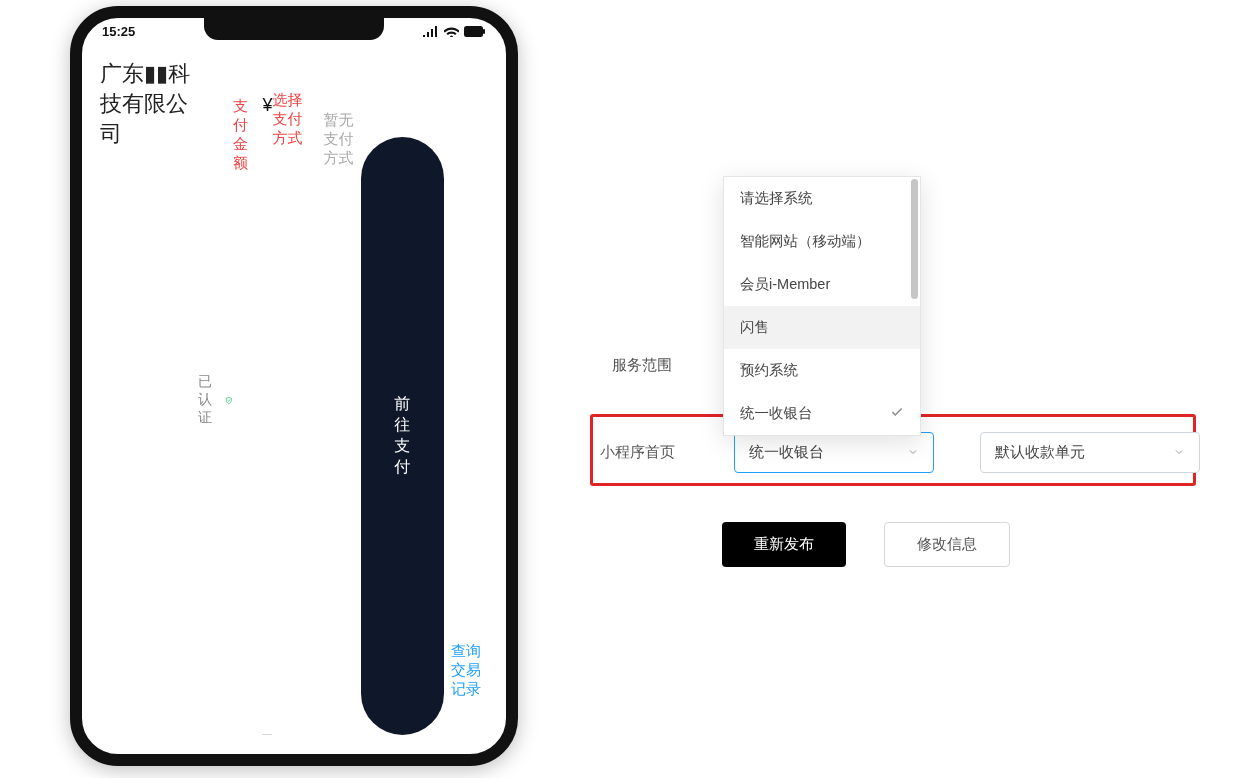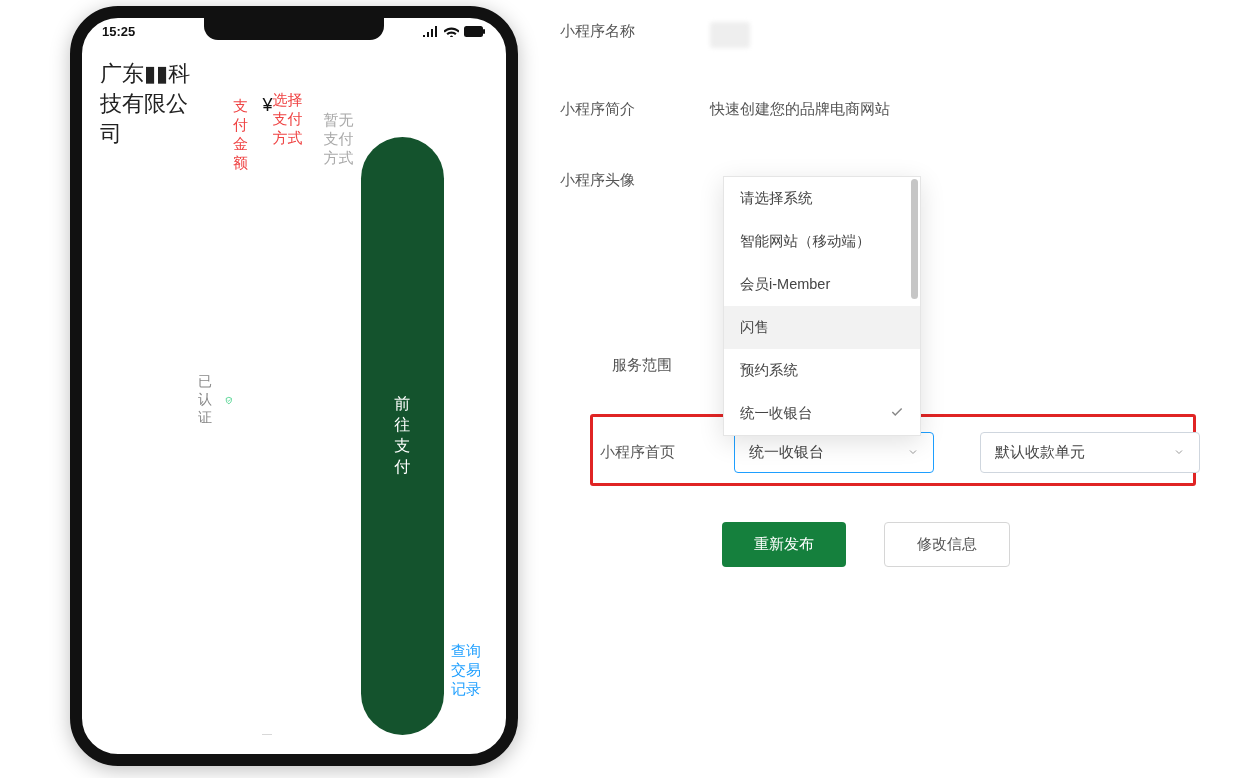--- a/index.html
+++ b/index.html
@@ -73,21 +73,21 @@
     .pay-btn { background: #1aad19; } 
     .pay-btn { background: #1aad19; }
     .pay-btn { background: #1aad19; }
     .pay-btn { background: #1aad19; }
     .pay-btn { background: #1aad19; }
     .pay-btn { background-color: #1aad19; }
 
     
     .pay-btn { background: #1c8ef1; }
     .pay-btn { background: #2196f3; }
-    .pay-btn { background-color: #14532d; }
+    .pay-btn { background-color: #0f172a; }
 
     .query-link {
       text-align: center;
       color: #1e9fff;
       font-size: 15px;
       margin-top: auto;
       margin-bottom: 36px;
       cursor: pointer;
     }
 
@@ -183,21 +183,21 @@
 
     
     .btn-row {
       position: absolute;
       left: 722px;
       top: 522px;
       display: flex;
       gap: 38px;
     }
     .btn-primary {
-      background: #15803d;
+      background: #000000;
       color: #fff;
       border: none;
       padding: 12px 32px;
       font-size: 15px;
       border-radius: 4px;
       cursor: pointer;
     }
     .btn-secondary {
       background:#fff;
       color:#555;
@@ -244,35 +244,20 @@
     <div class="amount-line">
       <span>¥</span>
     </div>
     <div class="section-label" style="margin-top:32px;">选择支付方式</div>
     <div class="no-method">暂无支付方式</div>
     <button class="pay-btn">前往支付</button>
     <div class="query-link">查询交易记录</div>
   </div>
 </div>
 
-<div class="form-area">
-  <div class="form-row">
-    <div class="form-label">小程序名称</div>
-    <div class="form-value">
-      <div class="avatar-placeholder"></div>
-    </div>
-  </div>
-  <div class="form-row">
-    <div class="form-label">小程序简介</div>
-    <div class="form-value">快速创建您的品牌电商网站</div>
-  </div>
-  <div class="form-row">
-    <div class="form-label">小程序头像</div>
-  </div>
-</div>
 
 <div class="svc-row">服务范围</div>
 
 <div class="dropdown-panel">
   <div class="scrollbar"></div>
   <div class="dropdown-item">请选择系统</div>
   <div class="dropdown-item">智能网站（移动端）</div>
   <div class="dropdown-item">会员i-Member</div>
   <div class="dropdown-item hovered">闪售</div>
   <div class="dropdown-item">预约系统</div>

